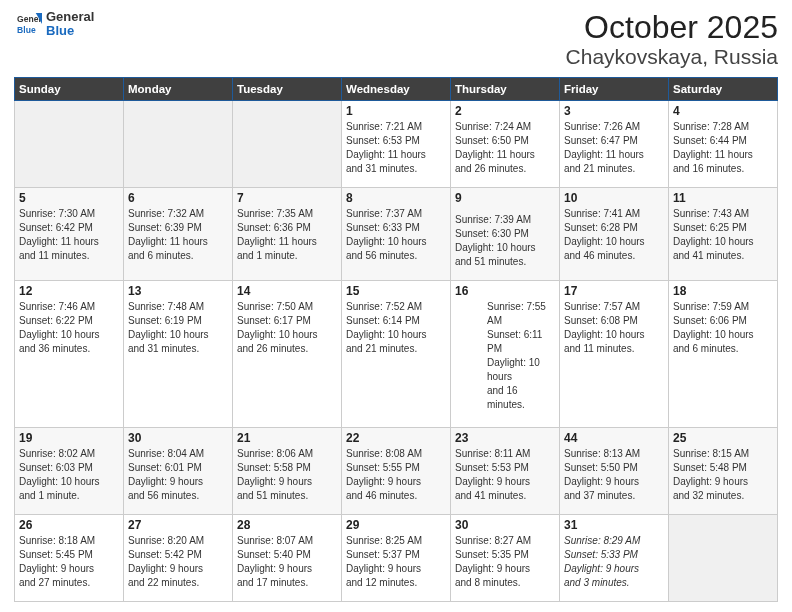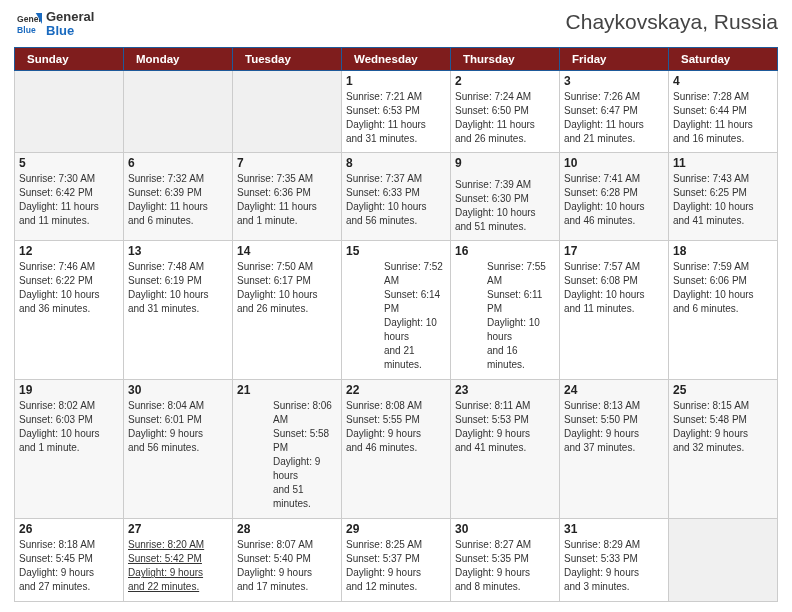--- a/index.html
+++ b/index.html
@@ -57,25 +57,25 @@
       color: #444;
     }
     .calendar {
       flex: 1;
       border: 1px solid #ccc;
       border-collapse: collapse;
       width: 100%;
       table-layout: fixed;
     }
     .calendar th {
-      background: #7f1d1d;
+      background: #404040;
       color: #fff;
       font-size: 11.5px;
       font-weight: bold;
-      padding: 5px 12px;
+      padding: 5px 4px;
       text-align: left;
       border: 1px solid #1e5a9a;
     }
     .calendar td {
       border: 1px solid #ccc;
       vertical-align: top;
       padding: 3px 4px;
       font-size: 9.5px;
       color: #333;
       height: 80px;
@@ -111,20 +111,21 @@
         <text x="4" y="16" font-size="11" font-weight="bold" fill="#333" font-family="Arial">General</text>
         <text x="4" y="29" font-size="11" font-weight="bold" fill="#1a6abf" font-family="Arial">Blue</text>
         <polygon points="28,4 36,4 36,18" fill="#1a6abf"></polygon>
       </svg>
       <div class="logo-text">
         <span class="logo-general">General</span>
         <span class="logo-blue">Blue</span>
       </div>
     </div>
     <div class="title-block">
+      <div class="month-title">October 2025</div>
       <div class="location-title">Chaykovskaya, Russia</div>
     </div>
   </div>
 
   <table class="calendar">
     <thead>
       <tr>
 
       <th>Sunday</th>
           <th>Monday</th>
@@ -237,21 +238,21 @@
           </td>
           <td>
             <span class="day-number">14</span>
             <div class="day-info" style="white-space: pre-line;">Sunrise: 7:50 AM
 Sunset: 6:17 PM
 Daylight: 10 hours
 and 26 minutes.</div>
           </td>
           <td>
             <span class="day-number">15</span>
-            <div class="day-info" style="white-space: pre-line; margin-left: 38px;">Sunrise: 7:52 AM
+            <div class="day-info" style="white-space: pre-line;">Sunrise: 7:52 AM
 Sunset: 6:14 PM
 Daylight: 10 hours
 and 21 minutes.</div>
           </td>
           <td>
             <span class="day-number">16</span>
             <div class="day-info" style="white-space: pre-line; margin-left: 32px;">Sunrise: 7:55 AM
 Sunset: 6:11 PM
 Daylight: 10 hours
 and 16 minutes.</div>
@@ -281,41 +282,41 @@
           </td>
           <td>
             <span class="day-number">30</span>
             <div class="day-info" style="white-space: pre-line;">Sunrise: 8:04 AM
 Sunset: 6:01 PM
 Daylight: 9 hours
 and 56 minutes.</div>
           </td>
           <td>
             <span class="day-number">21</span>
-            <div class="day-info" style="white-space: pre-line; margin-left: 36px;">Sunrise: 8:06 AM
+            <div class="day-info" style="white-space: pre-line;">Sunrise: 8:06 AM
 Sunset: 5:58 PM
 Daylight: 9 hours
 and 51 minutes.</div>
           </td>
           <td>
             <span class="day-number">22</span>
             <div class="day-info" style="white-space: pre-line;">Sunrise: 8:08 AM
 Sunset: 5:55 PM
 Daylight: 9 hours
 and 46 minutes.</div>
           </td>
           <td>
             <span class="day-number">23</span>
             <div class="day-info" style="white-space: pre-line;">Sunrise: 8:11 AM
 Sunset: 5:53 PM
 Daylight: 9 hours
 and 41 minutes.</div>
           </td>
           <td>
-            <span class="day-number">24</span>
+            <span class="day-number">44</span>
             <div class="day-info" style="white-space: pre-line;">Sunrise: 8:13 AM
 Sunset: 5:50 PM
 Daylight: 9 hours
 and 37 minutes.</div>
           </td>
           <td>
             <span class="day-number">25</span>
             <div class="day-info" style="white-space: pre-line;">Sunrise: 8:15 AM
 Sunset: 5:48 PM
 Daylight: 9 hours
@@ -325,21 +326,21 @@
         <tr>
           <td>
             <span class="day-number">26</span>
             <div class="day-info" style="white-space: pre-line;">Sunrise: 8:18 AM
 Sunset: 5:45 PM
 Daylight: 9 hours
 and 27 minutes.</div>
           </td>
           <td>
             <span class="day-number">27</span>
-            <div class="day-info" style="white-space: pre-line; text-decoration: underline;">Sunrise: 8:20 AM
+            <div class="day-info" style="white-space: pre-line;">Sunrise: 8:20 AM
 Sunset: 5:42 PM
 Daylight: 9 hours
 and 22 minutes.</div>
           </td>
           <td>
             <span class="day-number">28</span>
             <div class="day-info" style="white-space: pre-line;">Sunrise: 8:07 AM
 Sunset: 5:40 PM
 Daylight: 9 hours
 and 17 minutes.</div>
@@ -353,21 +354,21 @@
           </td>
           <td>
             <span class="day-number">30</span>
             <div class="day-info" style="white-space: pre-line;">Sunrise: 8:27 AM
 Sunset: 5:35 PM
 Daylight: 9 hours
 and 8 minutes.</div>
           </td>
           <td>
             <span class="day-number">31</span>
-            <div class="day-info" style="white-space: pre-line;">Sunrise: 8:29 AM
+            <div class="day-info" style="white-space: pre-line; font-style: italic;">Sunrise: 8:29 AM
 Sunset: 5:33 PM
 Daylight: 9 hours
 and 3 minutes.</div>
           </td>
           <td class="empty-cell"></td>
         </tr>
       </tbody>
   </table>
 </div>
 

